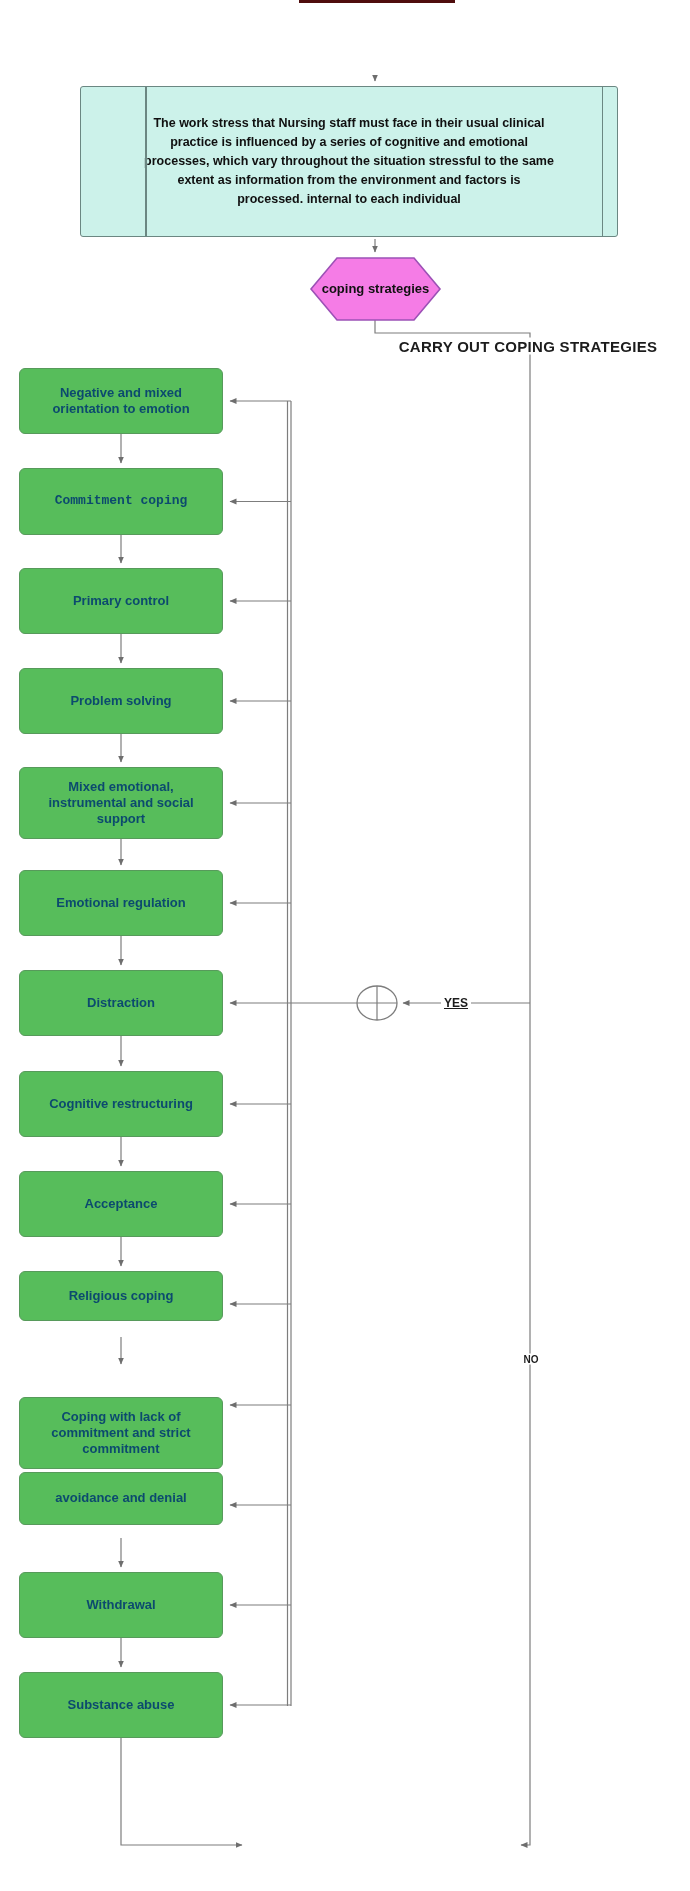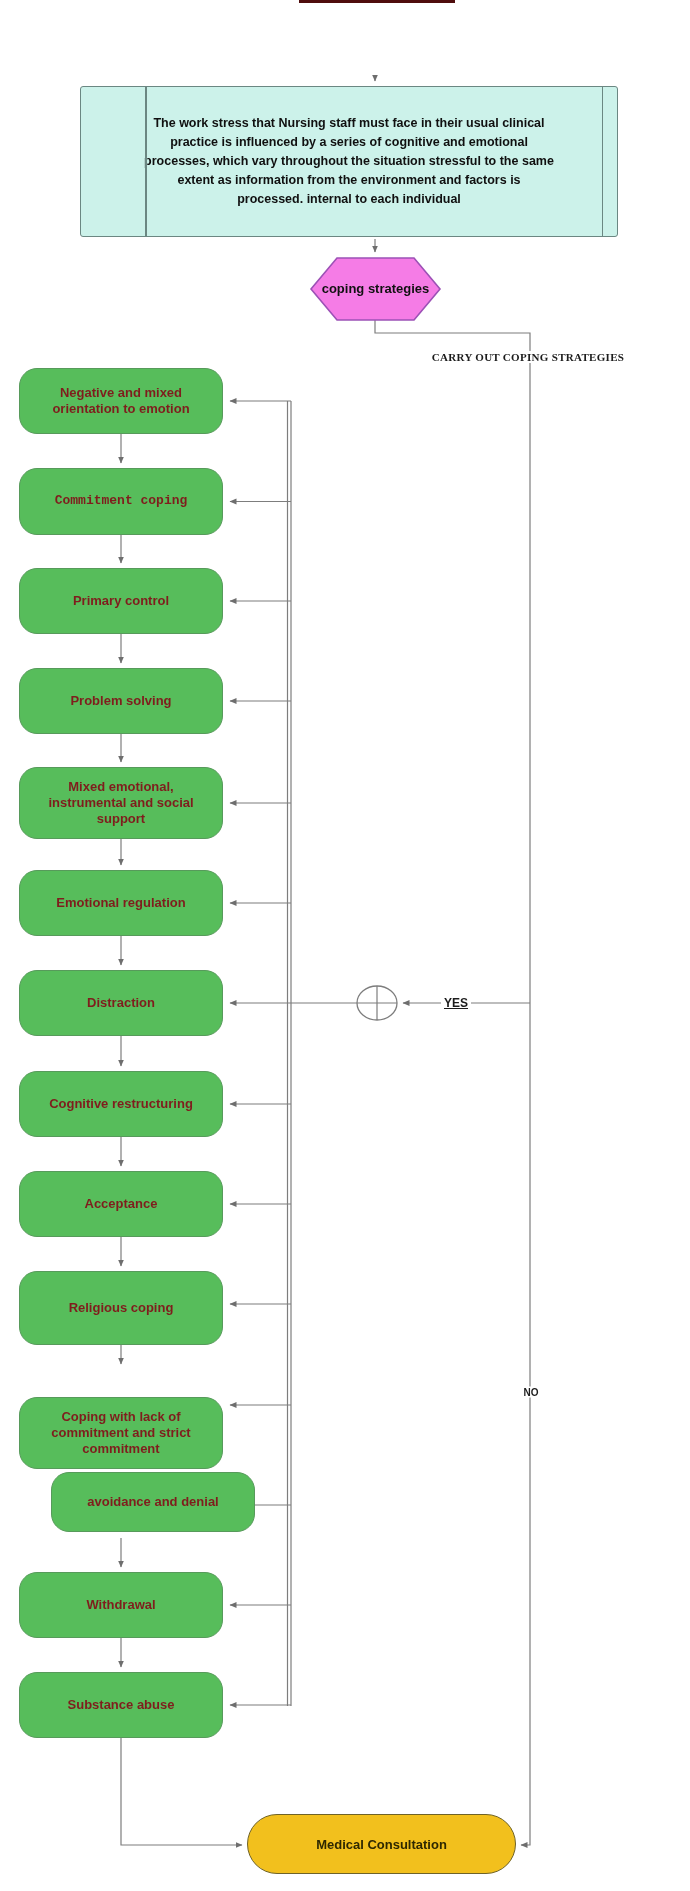--- a/index.html
+++ b/index.html
@@ -22,31 +22,31 @@
   #description-box .divider.left{left:64px;}
   #description-box .divider.right{right:14px;}
   #description-text{width:412px;margin:0 auto;font-size:12.5px;line-height:1.52;font-weight:bold;color:#101010;}
   #hexagon-wrap{left:311px;top:258px;width:129px;height:62px;padding:0;font-size:13px;line-height:1.25;}
   #end-ellipse{
     left:247px;top:1814px;width:269px;height:60px;border-radius:30px;
     background:var(--yellow);border:1.5px solid #6f6328;font-size:13px;color:#2e2800;
   }
   .strategy{
     position:absolute;left:19px;width:204px;box-sizing:border-box;
-    background:var(--green);border:1.5px solid #579a5b;border-radius:18px;
+    background:var(--green);border:1.5px solid #579a5b;border-radius:6px;
     display:flex;align-items:center;justify-content:center;text-align:center;
-    font-weight:bold;font-size:13px;line-height:1.25;color:#7f1d1d;padding:2px 8px;
+    font-weight:bold;font-size:13px;line-height:1.25;color:#0c4a6e;padding:2px 8px;
   }
   .edge-label{
     position:absolute;transform:translate(-50%,-50%);background:#ffffff;
     font-weight:bold;color:#1c1c1c;padding:0 3px;white-space:nowrap;
   }
-  #carry-out-label{left:528px;top:357px;font-size:11px;letter-spacing:.3px;font-family:Liberation Serif, serif;}
+  #carry-out-label{left:528px;top:346px;font-size:15px;letter-spacing:.3px;}
   #yes-label{left:456px;top:1003px;font-size:12px;text-decoration:underline;}
-  #no-label{left:531px;top:1359px;font-size:10px;margin-top:33px;}
+  #no-label{left:531px;top:1359px;font-size:10px;}
   svg{position:absolute;left:0;top:0;}
 </style>
 </head>
 <body>
 
 <div id="canvas">
 
   <div id="top-clip"></div>
 
   <svg id="connectors" width="690" height="1891" viewBox="0 0 690 1891">
@@ -121,28 +121,25 @@
   <div id="strategy-list">
       <div class="strategy" style="top: 368px; height: 66px;">Negative and mixed orientation to emotion</div>
       <div class="strategy" style="top: 468px; height: 67px; font-family: Liberation Mono, monospace;">Commitment coping</div>
       <div class="strategy" style="top: 568px; height: 66px;">Primary control</div>
       <div class="strategy" style="top: 668px; height: 66px;">Problem solving</div>
       <div class="strategy" style="top: 767px; height: 72px;">Mixed emotional, instrumental and social support</div>
       <div class="strategy" style="top: 870px; height: 66px;">Emotional regulation</div>
       <div class="strategy" style="top: 970px; height: 66px;">Distraction</div>
       <div class="strategy" style="top: 1071px; height: 66px;">Cognitive restructuring</div>
       <div class="strategy" style="top: 1171px; height: 66px;">Acceptance</div>
-      <div class="strategy" style="top: 1271px; height: 74px;">Religious coping</div>
+      <div class="strategy" style="top: 1271px; height: 50px;">Religious coping</div>
       <div class="strategy" style="top: 1369px; height: 72px; margin-top: 28px;">Coping with lack of commitment and strict commitment</div>
-      <div class="strategy" style="top: 1472px; height: 60px; margin-left: 32px;">avoidance and denial</div>
+      <div class="strategy" style="top: 1472px; height: 53px;">avoidance and denial</div>
       <div class="strategy" style="top: 1572px; height: 66px;">Withdrawal</div>
       <div class="strategy" style="top: 1672px; height: 66px;">Substance abuse</div>
     </div>
 
-  <div id="end-ellipse" class="shape">
-    <span>Medical Consultation</span>
-  </div>
 
   <div id="carry-out-label" class="edge-label">CARRY OUT COPING STRATEGIES</div>
   <div id="yes-label" class="edge-label">YES</div>
   <div id="no-label" class="edge-label">NO</div>
 
 </div>
 
 </body></html>

